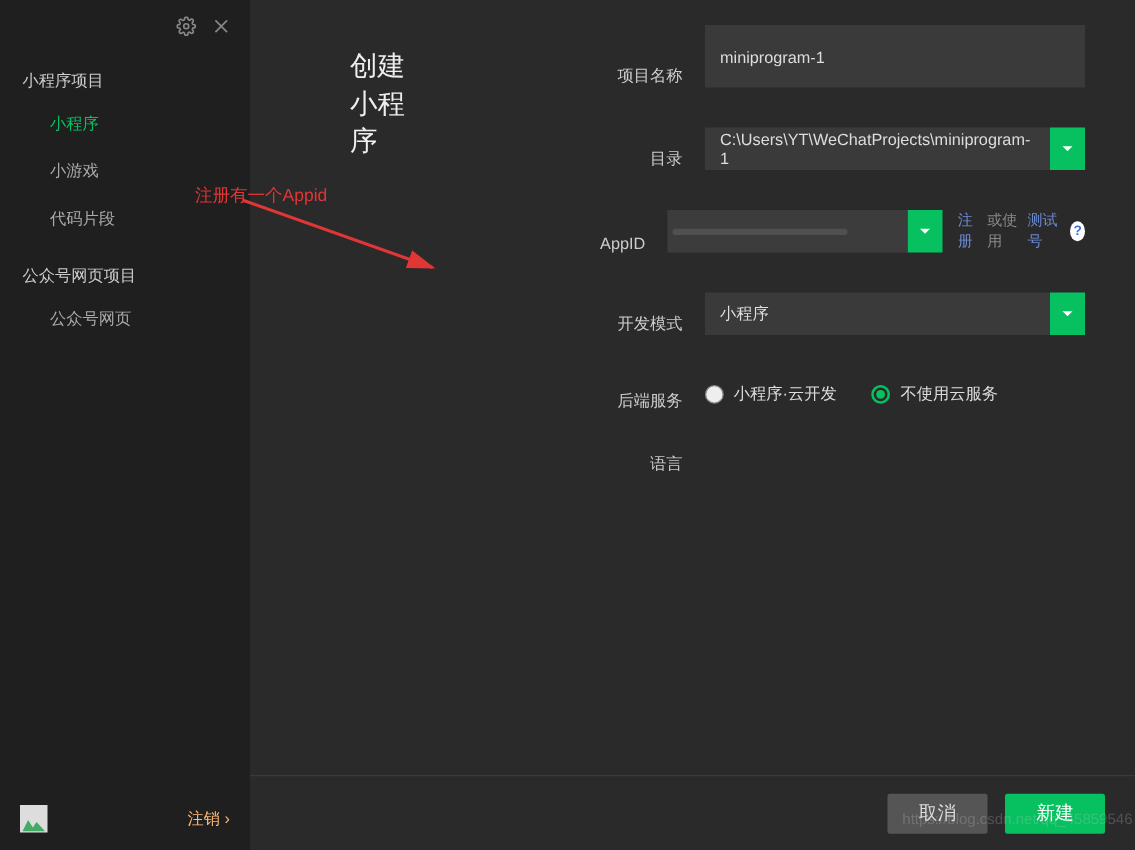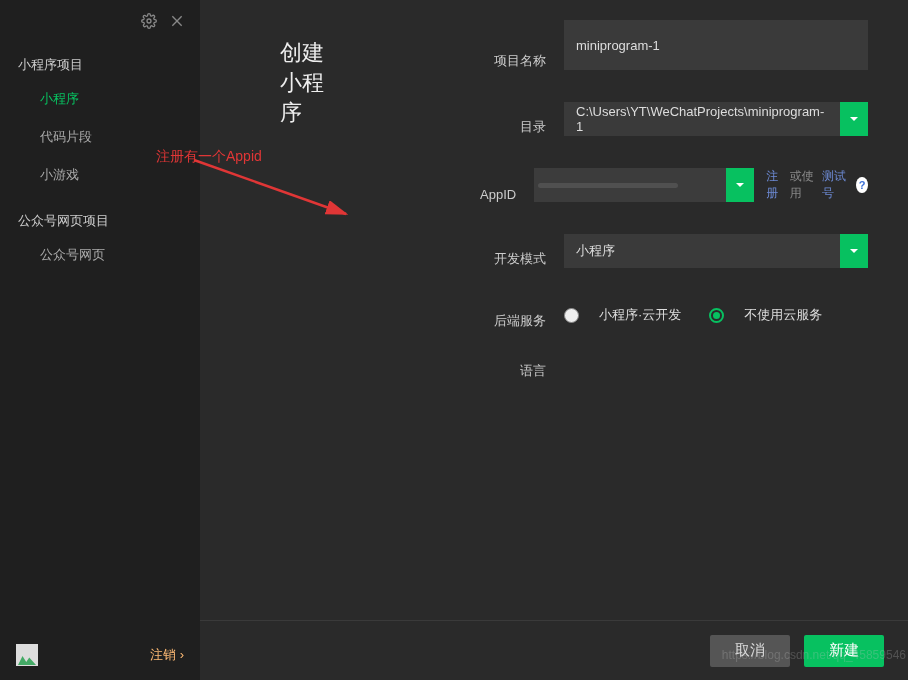--- a/index.html
+++ b/index.html
@@ -77,21 +77,21 @@
     .link-register { color: #6d8bd6; cursor: pointer; }
     .dim { color: #888; }
     .link-test { color: #6d8bd6; cursor: pointer; }
     .help-badge {
       width: 16px; height: 16px; border-radius: 50%;
       background: #fff; color: #3b6fd6; font-size: 11px; font-weight: bold;
       display: inline-flex; align-items: center; justify-content: center;
       cursor: pointer; margin-left: 2px;
     }
     .radio-group { display: flex; align-items: center; gap: 28px; padding: 6px 0; }
-    .radio-opt { display: flex; align-items: center; gap: 20px; cursor: pointer; color: #ddd; }
+    .radio-opt { display: flex; align-items: center; gap: 8px; cursor: pointer; color: #ddd; }
     .radio {
       width: 15px; height: 15px; border-radius: 50%;
       background: #eee; border: 1px solid #888; position: relative;
     }
     .radio.checked { background: #2a2a2a; border: 2px solid #07c160; }
     .radio.checked::after {
       content: ""; position: absolute; inset: 2px; border-radius: 50%; background: #07c160;
     }
     .annotation {
       position: absolute; left: 156px; top: 148px;
@@ -138,22 +138,22 @@
     <span class="icon-btn">
       <svg viewBox="0 0 24 24" stroke="currentColor" stroke-width="2">
           <line x1="5" y1="5" x2="19" y2="19"></line>
           <line x1="19" y1="5" x2="5" y2="19"></line>
         </svg>
     </span>
   </div>
 
   <div class="sidebar-section-title">小程序项目</div>
   <div class="sidebar-item active">小程序</div>
+  <div class="sidebar-item">小游戏</div>
   <div class="sidebar-item">代码片段</div>
-  <div class="sidebar-item">小游戏</div>
 
   <div class="sidebar-section-title">公众号网页项目</div>
   <div class="sidebar-item">公众号网页</div>
 
   <div class="sidebar-bottom">
     <span class="avatar">
       <svg viewBox="0 0 24 16">
           <path fill="#4a6" d="M0 16 L6 4 L11 12 L15 6 L24 16 Z"></path>
         </svg>
     </span>

